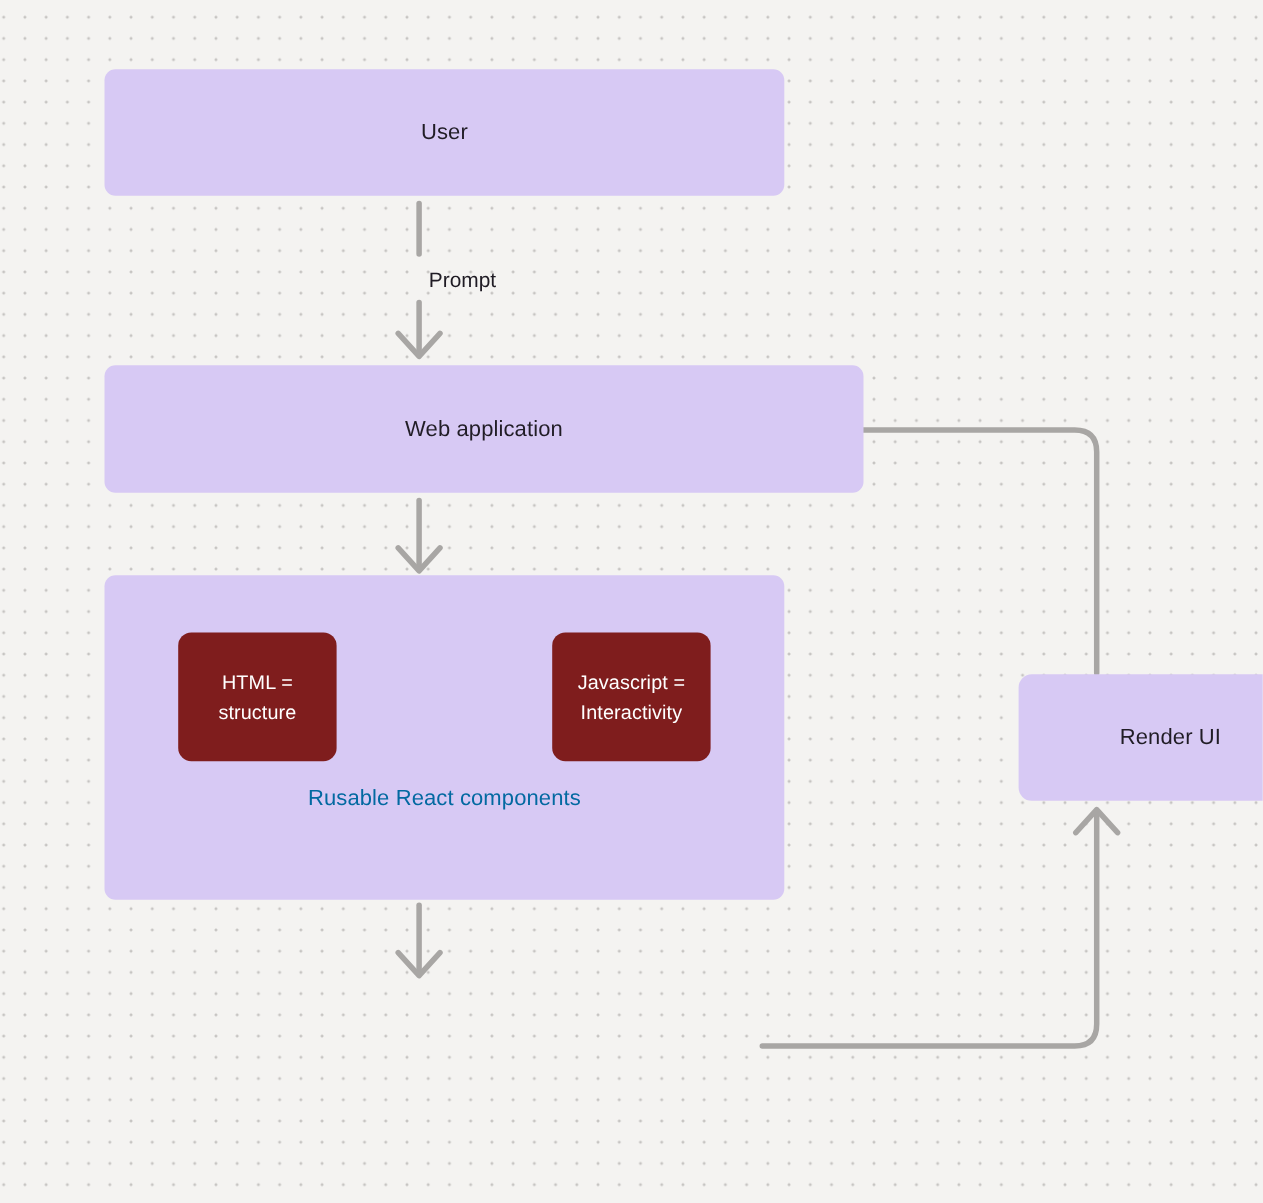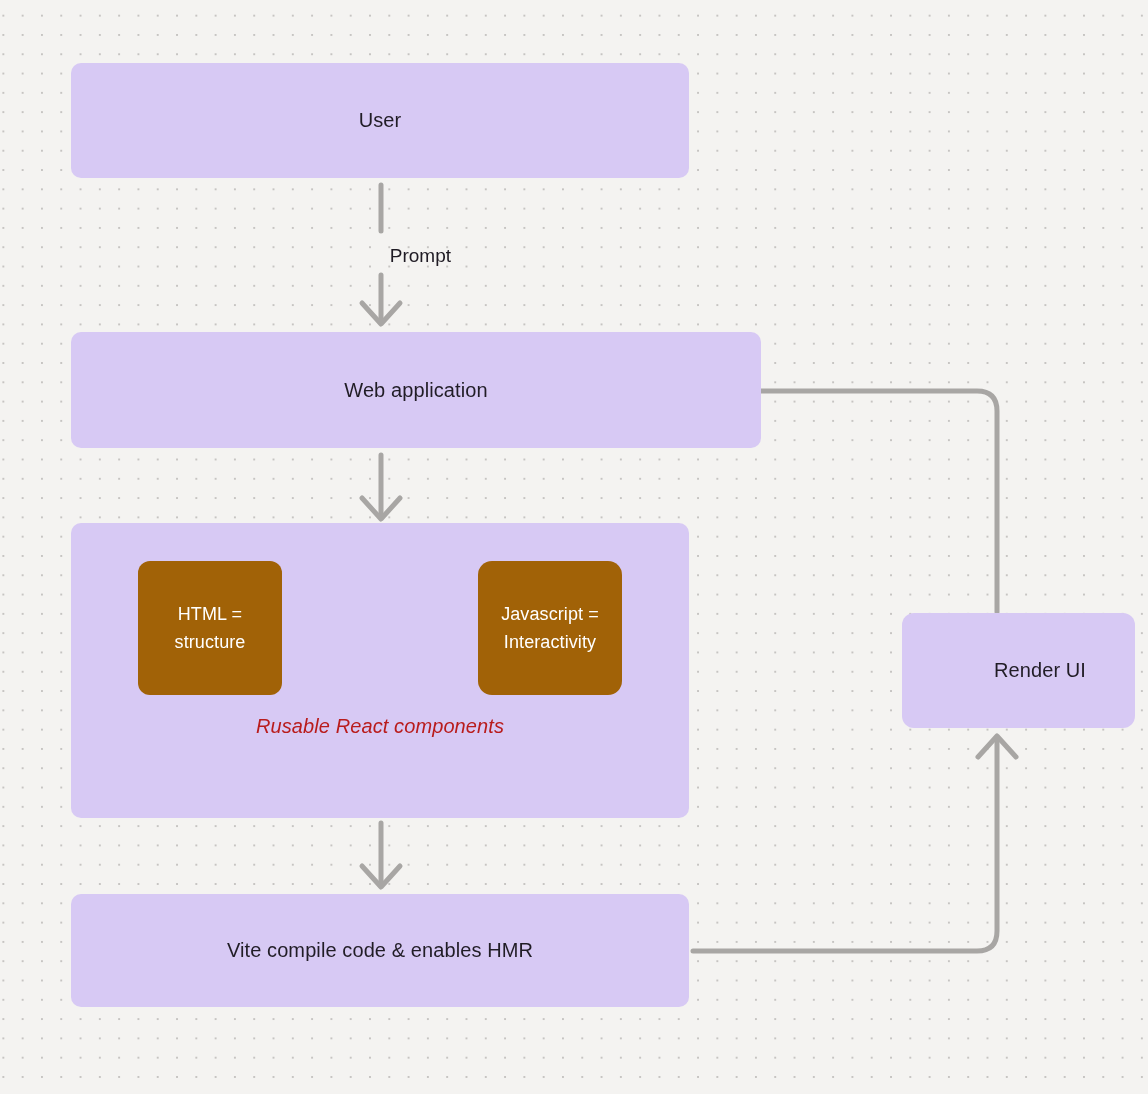--- a/index.html
+++ b/index.html
@@ -22,58 +22,58 @@
     position: absolute;
     background: #d7c9f4;
     border-radius: 10px;
     display: flex;
     align-items: center;
     justify-content: center;
     color: #211d26;
     font-size: 20px;
     font-weight: 500;
     letter-spacing: 0.1px;
+    margin-left: 24px;
   }
   .node-user          { left: 71px;  top: 63px;  width: 618px; height: 115px; }
   .node-webapp        { left: 71px;  top: 332px; width: 690px; height: 116px; }
   .node-group         { left: 71px;  top: 523px; width: 618px; height: 295px; display: block; }
   .node-vite          { left: 71px;  top: 894px; width: 618px; height: 113px; }
   .node-render        { left: 902px; top: 613px; width: 190px; height: 115px; border-radius: 12px; padding-left: 43px; }
 
   .subnode {
     position: absolute;
-    top: 38px;
+    top: 52px;
     width: 144px;
-    height: 134px;
-    background: #a16207;
+    height: 117px;
+    background: #7f1d1d;
     border-radius: 12px;
     display: flex;
     align-items: center;
     justify-content: center;
     text-align: center;
     color: #ffffff;
     font-size: 18px;
     font-weight: 500;
     line-height: 28px;
     white-space: pre-line;
   }
   .subnode-html { left: 67px;  }
   .subnode-css  { left: 237px; }
-  .subnode-js   { left: 407px; border-radius: 14px; }
+  .subnode-js   { left: 407px; }
 
   .group-caption {
     position: absolute;
     left: 0;
     top: 192px;
     width: 618px;
     text-align: center;
-    color: #b91c1c;
+    color: #0369a1;
     font-size: 20px;
     font-weight: 500;
-    font-style: italic;
   }
 
   .edge-label {
     position: absolute;
     left: 311px;
     top: 245px;
     width: 140px;
     text-align: right;
     color: #1f1b24;
     font-size: 19px;
@@ -140,21 +140,18 @@
       <span>HTML =
 structure</span>
     </div>
     <div class="subnode subnode-js">
       <span>Javascript =
 Interactivity</span>
     </div>
     <div class="group-caption">Rusable React components</div>
   </div>
 
-  <div class="node node-vite">
-    <span>Vite compile code &amp; enables HMR</span>
-  </div>
 
   <div class="node node-render">
     <span>Render UI</span>
   </div>
 
 </div>
 
 </body></html>

